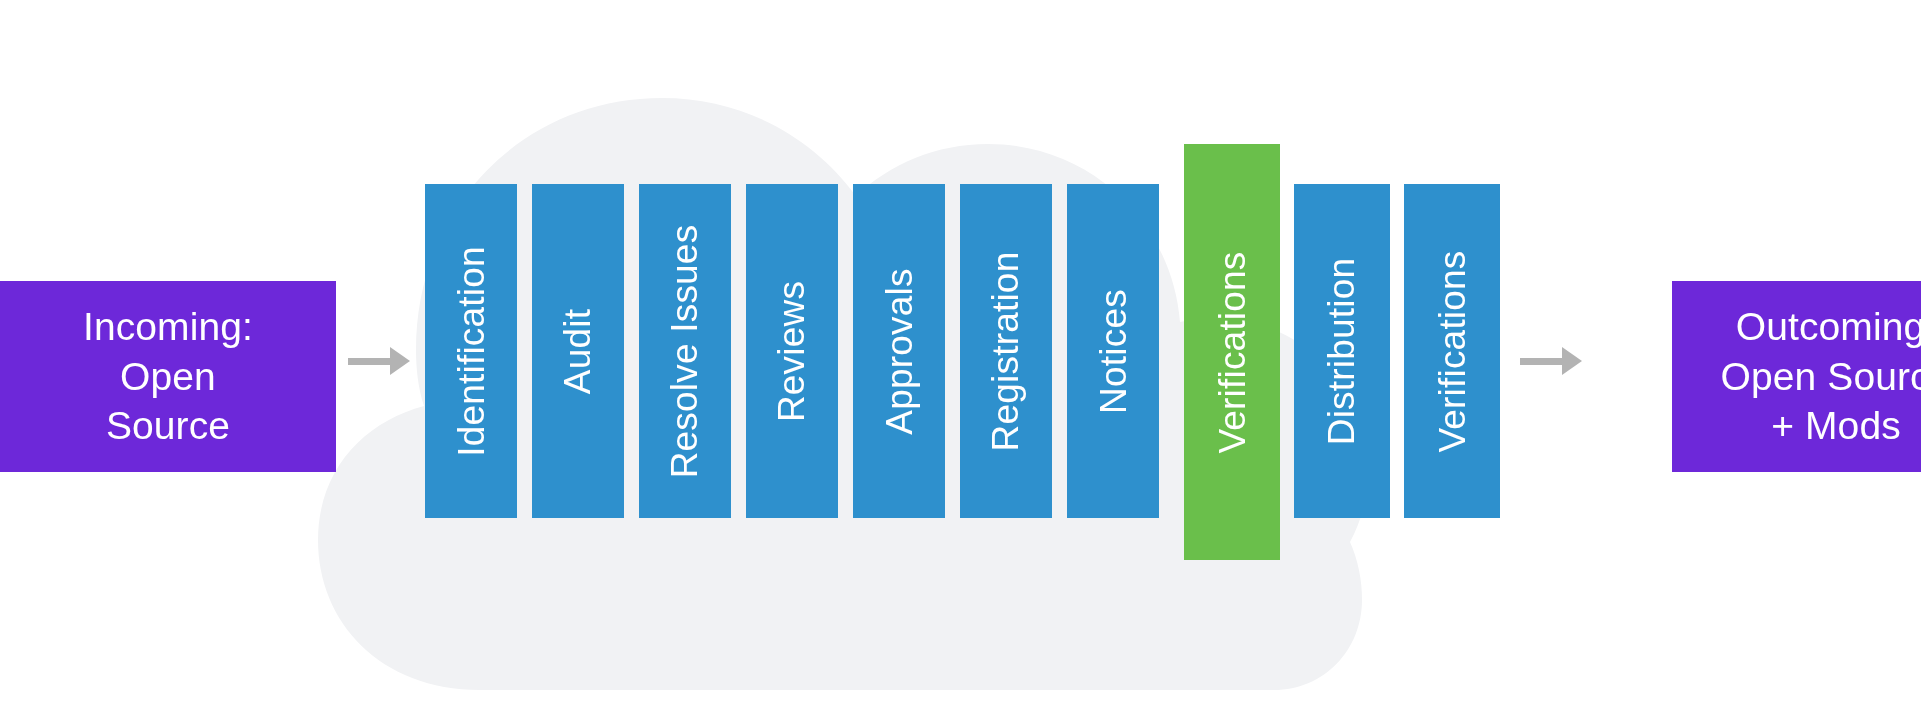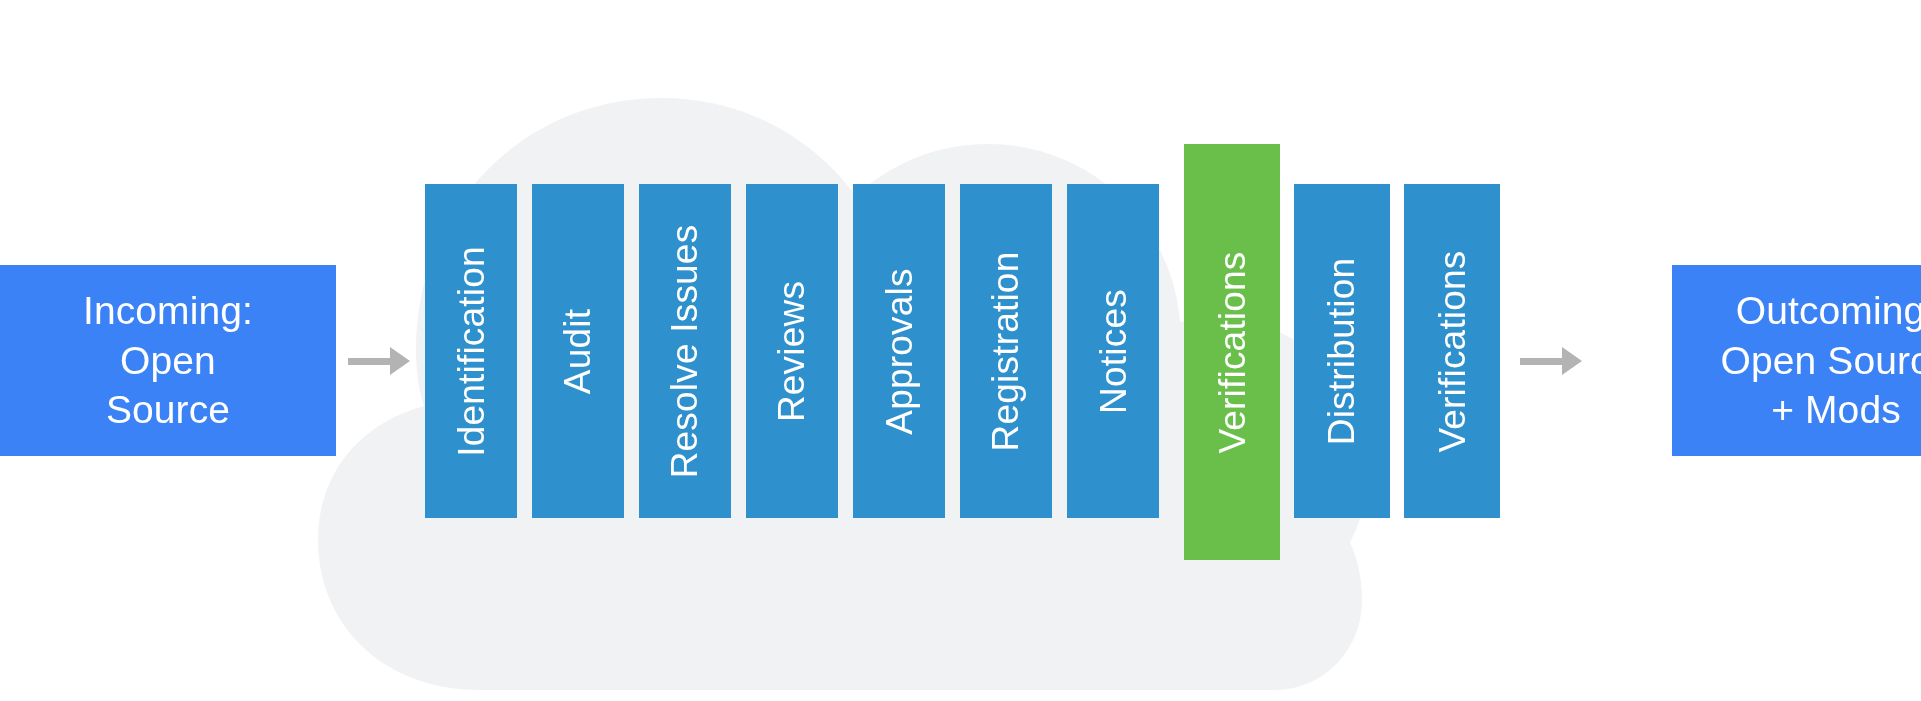--- a/index.html
+++ b/index.html
@@ -19,25 +19,26 @@
   }
   #cloud-layer {
     position: absolute;
     left: 0;
     top: 0;
     width: 1921px;
     height: 701px;
   }
   .endpoint-box {
     position: absolute;
-    background: #3b82f6;
+    background: #6d28d9;
     display: flex;
     align-items: center;
     justify-content: center;
     box-sizing: border-box;
+    margin-top: 16px;
   }
   .endpoint-text {
     color: #ffffff;
     font-size: 39px;
     line-height: 1.28;
     text-align: center;
     font-weight: 400;
     white-space: pre-line;
     letter-spacing: 0.1px;
   }

